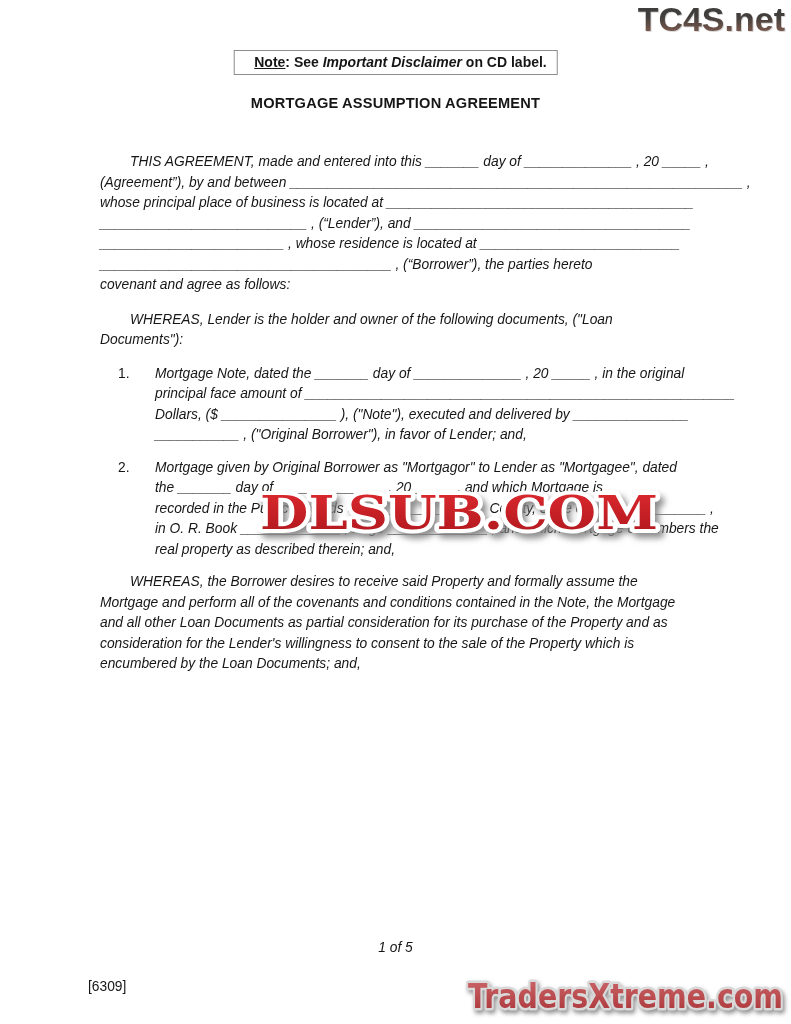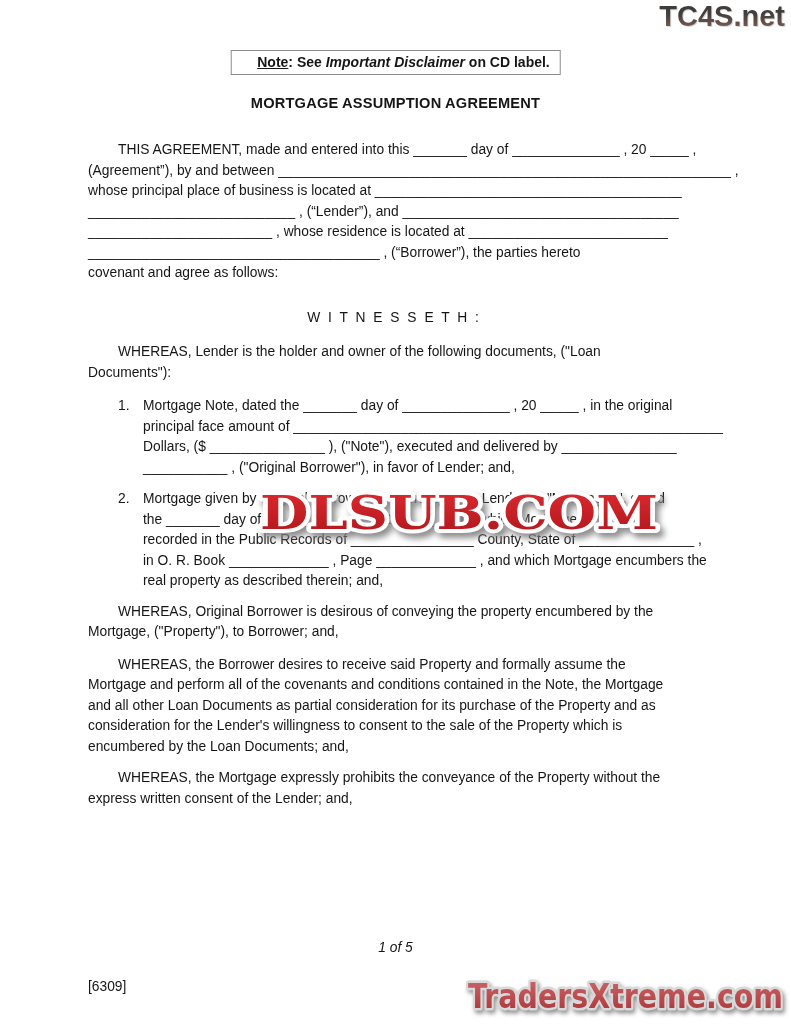--- a/index.html
+++ b/index.html
@@ -4,41 +4,41 @@
 <style>
   html,body{margin:0;padding:0;}
   body{
     width:791px;height:1024px;background:#ffffff;position:relative;
     font-family:"Liberation Sans",sans-serif;color:#161616;overflow:hidden;
   }
   .doc-text{font-size:13.8px;line-height:20.5px;white-space:pre;}
   
   .brand-top{
     position:absolute;top:0px;right:6px;
-    font-size:29px;font-weight:bold;letter-spacing:0px;
+    font-size:34px;font-weight:bold;letter-spacing:0px;
     background:linear-gradient(#3d3d3d 0%,#413e3c 42%,#6b5249 72%,#9a695b 100%);
     -webkit-background-clip:text;background-clip:text;color:transparent;
     filter:drop-shadow(1px 1px 0px #d8d8d8);
   }
   
   .note-box{
     position:absolute;top:50px;left:50%;transform:translateX(-50%);
-    border:1px solid #8c8c8c;padding:3px 10px 4px 26px;
+    border:1px solid #8c8c8c;padding:3px 10px 4px 20px;
     font-size:14px;font-weight:bold;white-space:nowrap;background:#fff;
   }
   .note-word{text-decoration:underline;}
   .note-italic{font-style:italic;}
   
   .doc-title{
     position:absolute;top:95px;left:0;width:791px;text-align:center;
     font-size:14.6px;font-weight:bold;letter-spacing:0.2px;
   }
   
   .content{position:absolute;left:88px;top:140px;width:612px;}
-  .para{margin:0;}
+  .para{margin:12px;font-style:italic;}
   .indent{text-indent:30px;}
   .witnesseth{margin-top:24px;text-align:center;letter-spacing:2px;white-space:pre;}
   .w-intro{margin-top:14px;}
   .list-item{position:relative;padding-left:55px;}
   .li-1{margin-top:13px;}
   .li-2{margin-top:11px;}
   .list-num{position:absolute;left:30px;top:0;}
   .w-2{margin-top:10px;}
   .w-3{margin-top:12px;}
   .w-4{margin-top:11px;}
@@ -73,21 +73,20 @@
 
 <div class="content">
   <p class="para doc-text indent">THIS AGREEMENT, made and entered into this _______ day of ______________ , 20 _____ ,
 (Agreement”), by and between ___________________________________________________________ ,
 whose principal place of business is located at ________________________________________
 ___________________________ , (“Lender”), and ____________________________________
 ________________________ , whose residence is located at __________________________
 ______________________________________ , (“Borrower”), the parties hereto
 covenant and agree as follows:</p>
 
-  <p class="para doc-text witnesseth">W I T N E S S E T H :</p>
 
   <p class="para doc-text indent w-intro">WHEREAS, Lender is the holder and owner of the following documents, ("Loan
 Documents"):</p>
 
   <div class="list-item li-1">
     <span class="list-num doc-text">1.</span>
     <p class="para doc-text">Mortgage Note, dated the _______ day of ______________ , 20 _____ , in the original
 principal face amount of ________________________________________________________
 Dollars, ($ _______________ ), ("Note"), executed and delivered by _______________
 ___________ , ("Original Borrower"), in favor of Lender; and,</p>
@@ -95,31 +94,27 @@
 
   <div class="list-item li-2">
     <span class="list-num doc-text">2.</span>
     <p class="para doc-text">Mortgage given by Original Borrower as "Mortgagor" to Lender as "Mortgagee", dated
 the _______ day of ______________ , 20 _____ , and which Mortgage is
 recorded in the Public Records of ________________ County, State of _______________ ,
 in O. R. Book _____________ , Page _____________ , and which Mortgage encumbers the
 real property as described therein; and,</p>
   </div>
 
-  <p class="para doc-text indent w-2">WHEREAS, Original Borrower is desirous of conveying the property encumbered by the
-Mortgage, ("Property"), to Borrower; and,</p>
 
   <p class="para doc-text indent w-3">WHEREAS, the Borrower desires to receive said Property and formally assume the
 Mortgage and perform all of the covenants and conditions contained in the Note, the Mortgage
 and all other Loan Documents as partial consideration for its purchase of the Property and as
 consideration for the Lender's willingness to consent to the sale of the Property which is
 encumbered by the Loan Documents; and,</p>
 
-  <p class="para doc-text indent w-4">WHEREAS, the Mortgage expressly prohibits the conveyance of the Property without the
-express written consent of the Lender; and,</p>
 
 </div>
 
 <svg class="overlay-wm" width="430" height="64">
   <defs>
     <linearGradient id="redGrad" x1="0" y1="0" x2="0" y2="1">
       <stop offset="0%" stop-color="#e02b30"></stop>
       <stop offset="100%" stop-color="#ac161c"></stop>
     </linearGradient>
   </defs>

